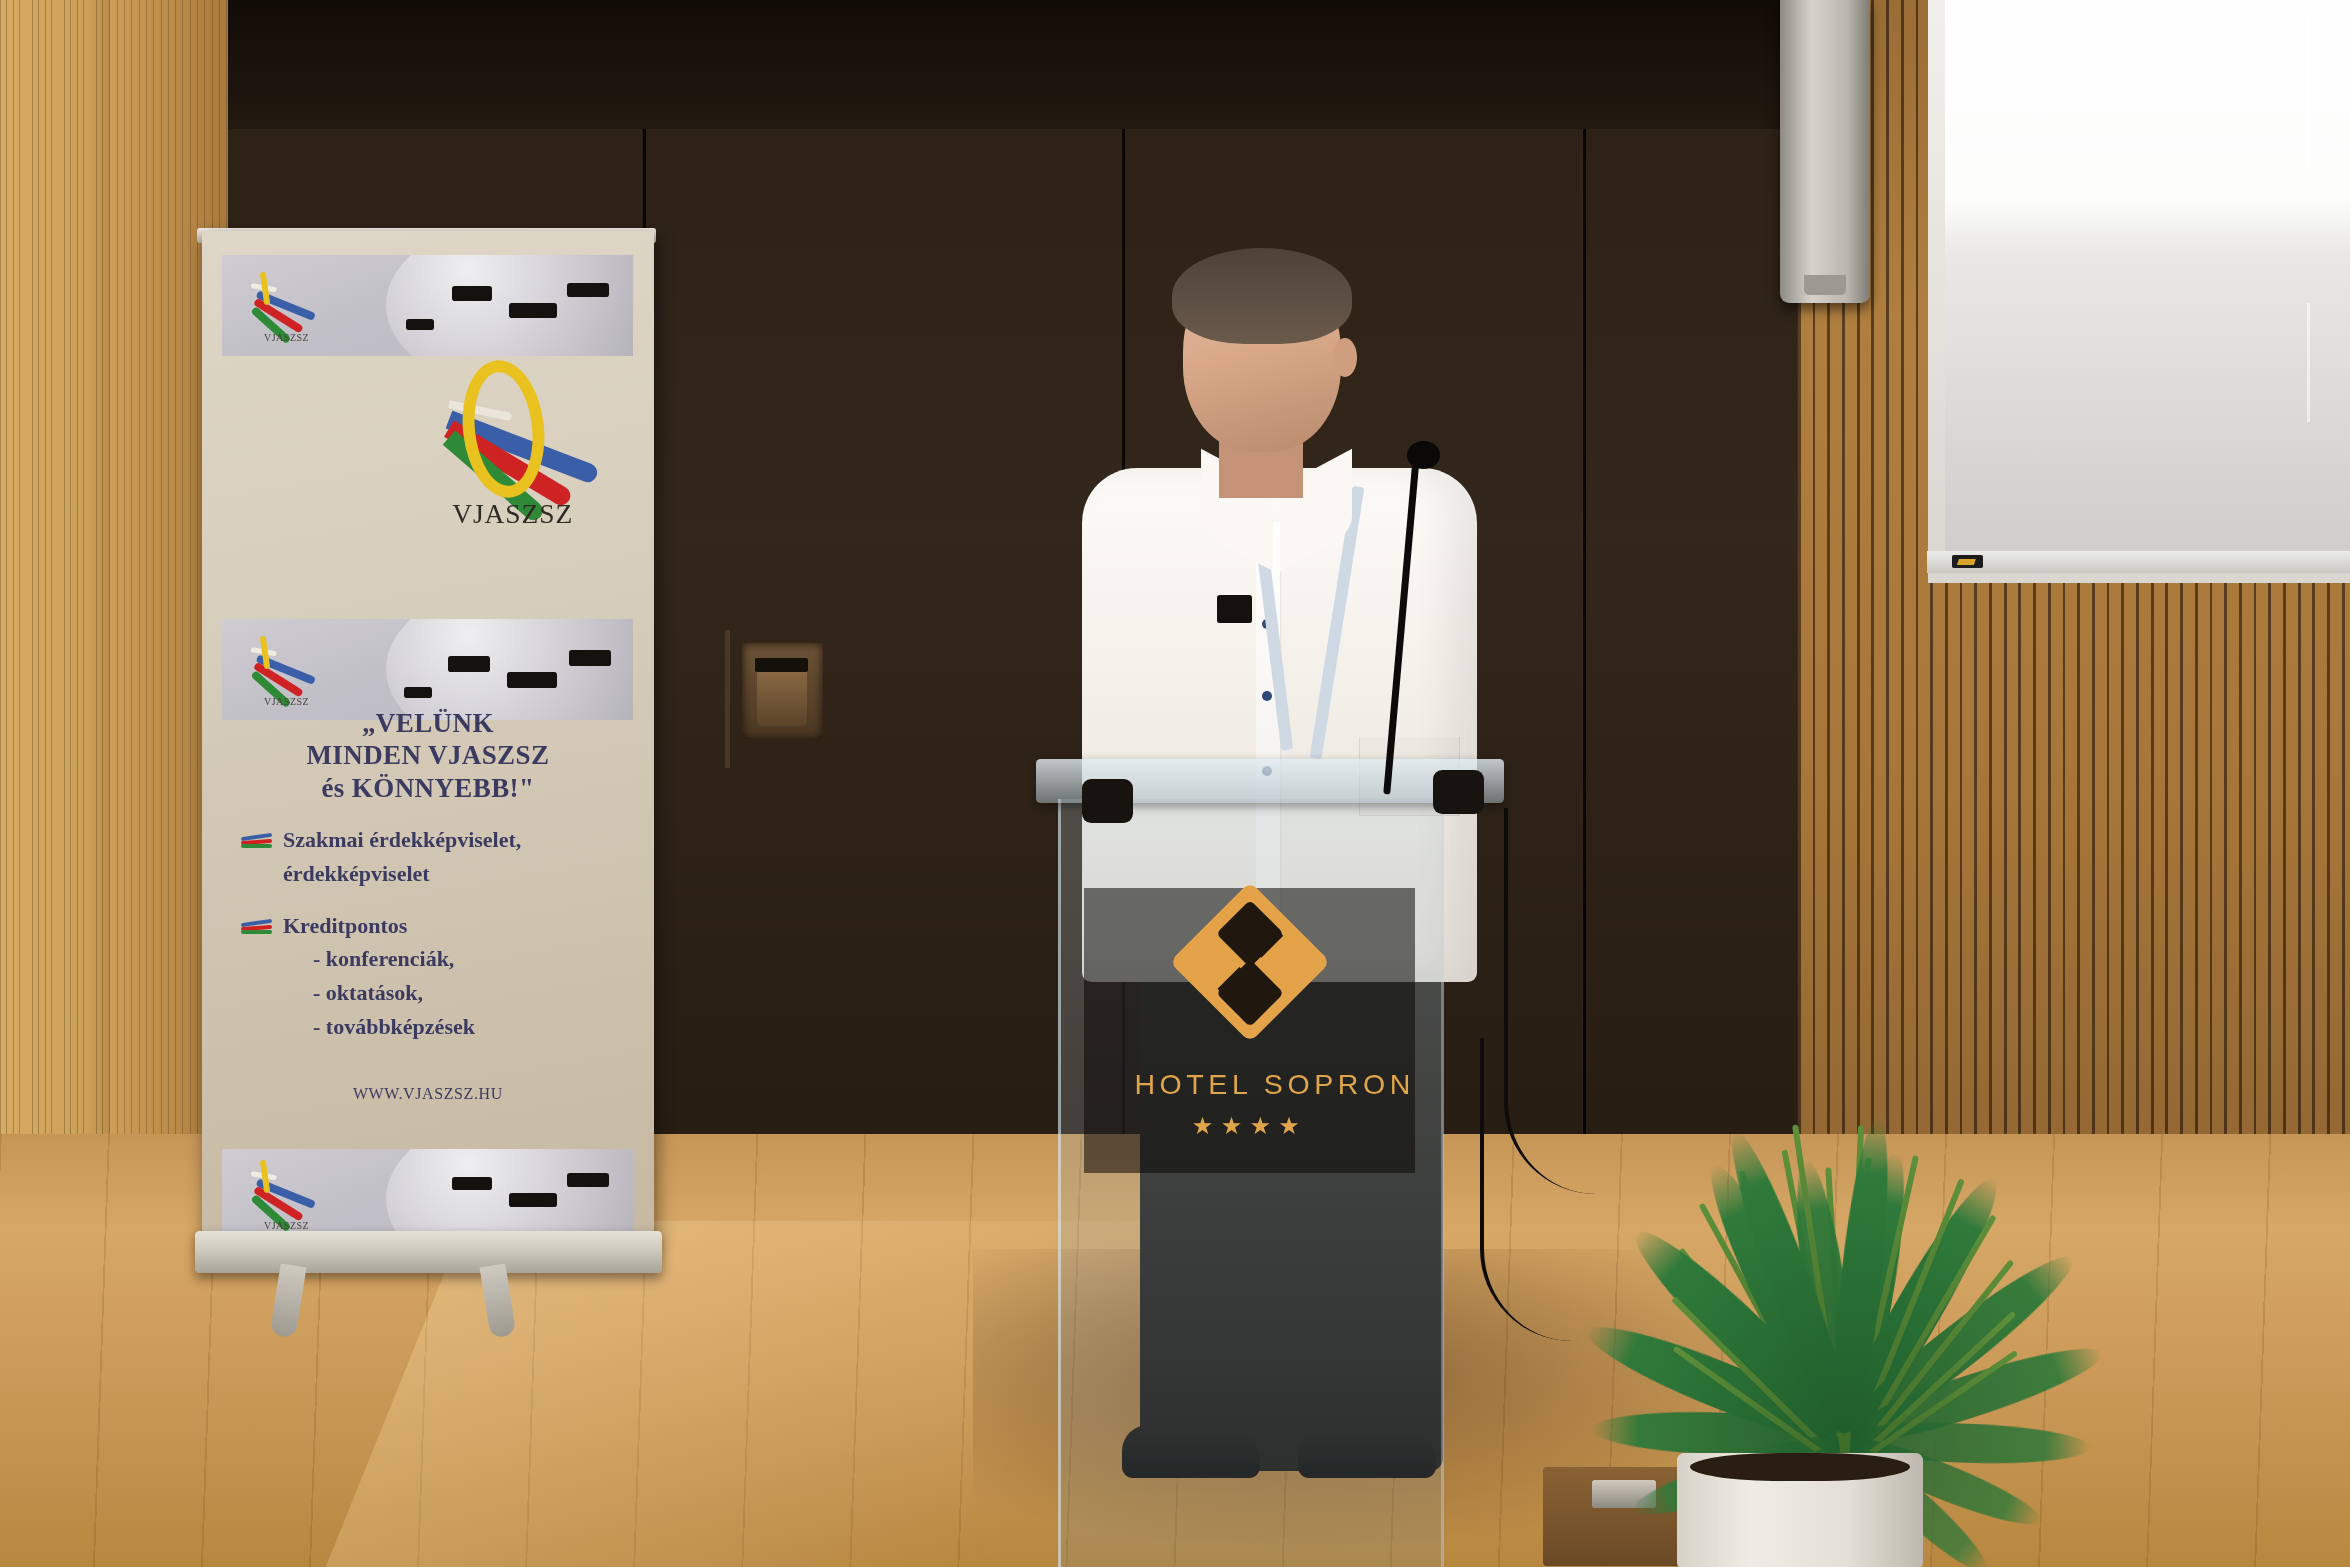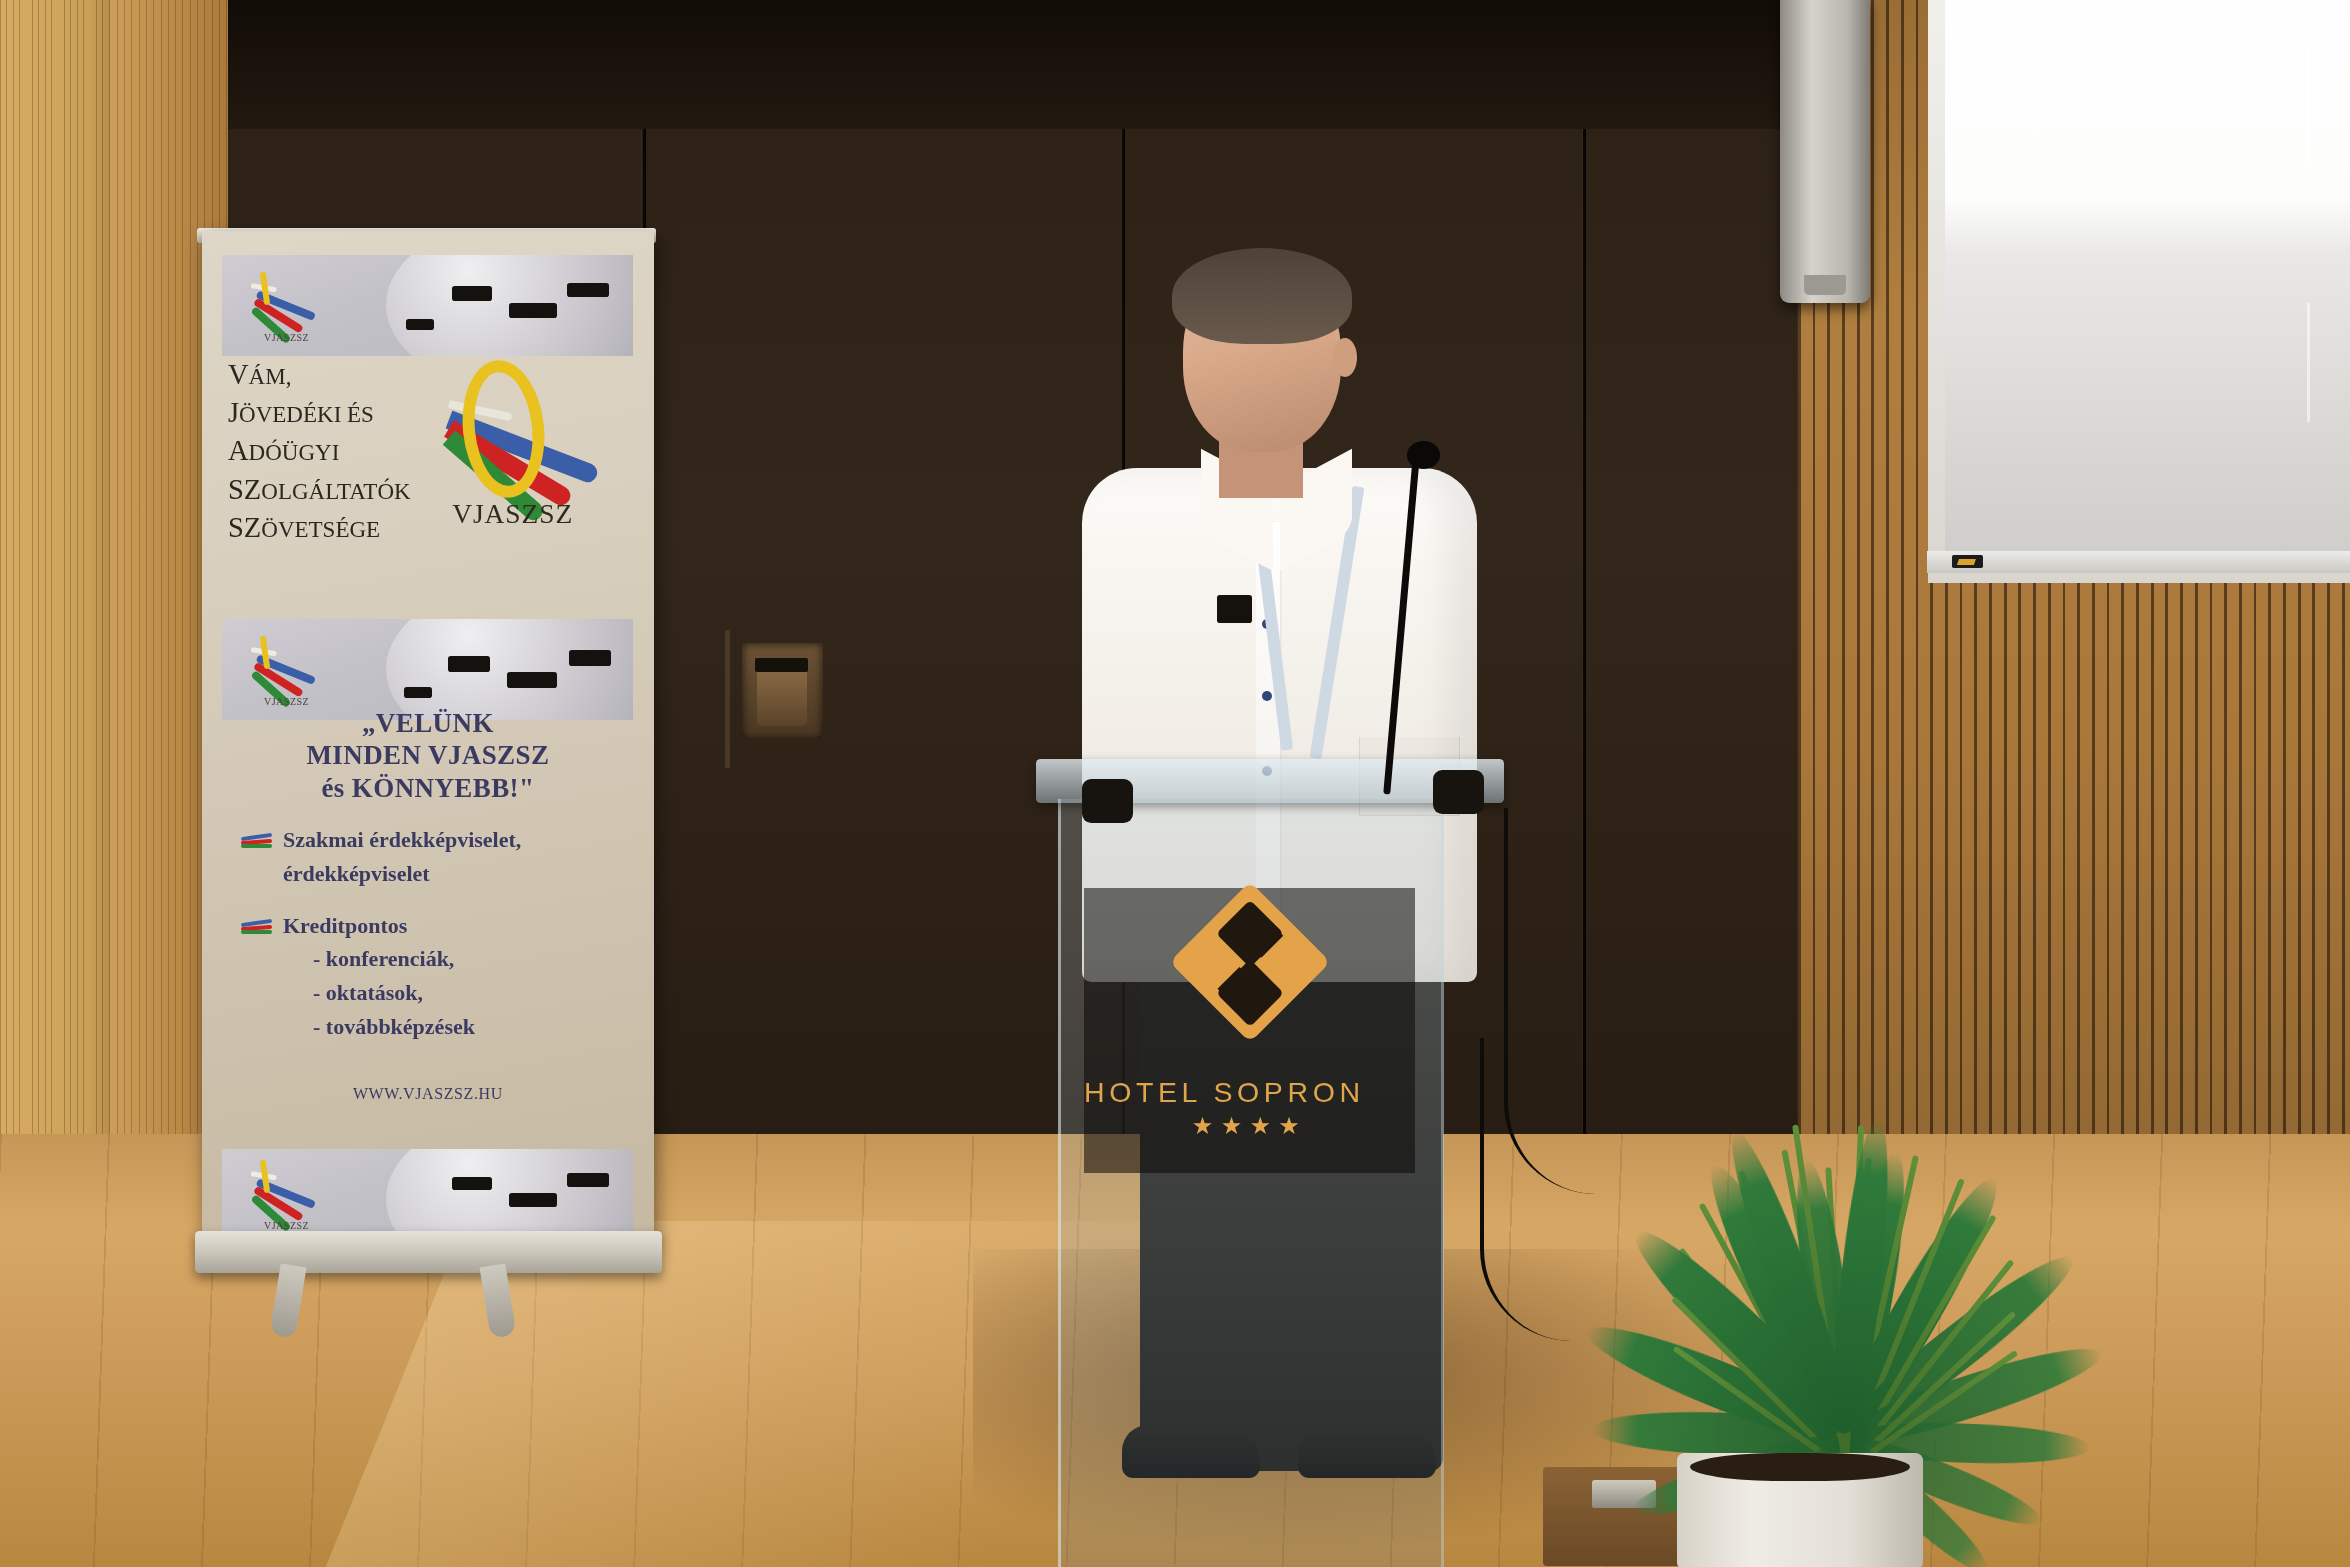--- a/index.html
+++ b/index.html
@@ -349,21 +349,21 @@
   .hs-diamond{
     position:absolute;left:50%;top:16.5px;transform:translateX(-50%) rotate(45deg);
     width:114px;height:114px;background:#e4a349;border-radius:9.2px;
   }
   .hs-cut1,.hs-cut2{position:absolute;background:#20170f;}
   .hs-cut1{left:13px;top:13px;width:48px;height:48px;border-radius:5.5px;}
   .hs-cut2{left:55px;top:55px;width:48px;height:48px;border-radius:5.5px;}
   .hs-bar1{position:absolute;left:40px;top:14.7px;width:22px;height:31px;background:#20170f;}
   .hs-bar2{position:absolute;left:53px;top:68px;width:22px;height:31px;background:#20170f;}
   .hs-name{
-    position:absolute;left:0;top:188px;width:396px;text-align:left;
+    position:absolute;left:0;top:180px;width:331px;text-align:right;
     color:#e0a54a;font-size:28.5px;letter-spacing:4.6px;
     font-family:"Liberation Sans",sans-serif;
   }
   .hs-stars{
     position:absolute;left:0;top:224px;width:331px;text-align:center;
     color:#e0a54a;font-size:24px;letter-spacing:7.3px;
   }
   .mic{
     position:absolute;left:1398px;top:455px;width:7.3px;height:340px;
     background:#0c0b0a;border-radius:4.6px;transform:rotate(5deg);
@@ -554,27 +554,20 @@
       <div class="mini-logo">
         <div class="mini-ray" style="left:14.7px;top:22px;width:62px;background:#3a5ea8;transform:rotate(22deg);"></div>
         <div class="mini-ray" style="left:13px;top:29px;width:55px;background:#cf2222;transform:rotate(32deg);"></div>
         <div class="mini-ray" style="left:11px;top:37px;width:48px;background:#2e8a36;transform:rotate(42deg);"></div>
         <div class="mini-ray" style="left:9.2px;top:14.7px;width:26px;height:4.6px;background:#f0ece2;transform:rotate(10deg);"></div>
         <div style="position:absolute;left:20px;top:3.7px;width:5.5px;height:33px;background:#e9c21f;transform:rotate(-8deg);border-radius:2.8px;"></div>
         <div class="mini-label">VJASZSZ</div>
       </div>
     </div>
 
-    <div class="org-lines">
-      <div><span class="cap">V</span><span>ÁM,</span></div>
-      <div><span class="cap">J</span><span>ÖVEDÉKI ÉS</span></div>
-      <div><span class="cap">A</span><span>DÓÜGYI</span></div>
-      <div><span class="cap">SZ</span><span>OLGÁLTATÓK</span></div>
-      <div><span class="cap">SZ</span><span>ÖVETSÉGE</span></div>
-    </div>
 
     <div class="logo-wrap">
       <div class="ray ray-wh"></div>
       <div class="ray ray-blue"></div>
       <div class="ray ray-red"></div>
       <div class="ray ray-green"></div>
       <div class="logo-ring"></div>
       <div class="logo-word">VJASZSZ</div>
     </div>
 

